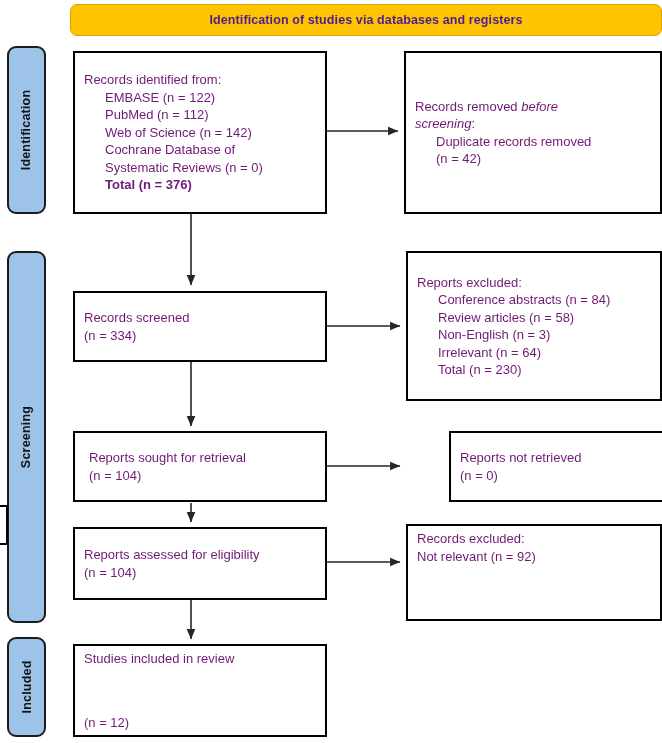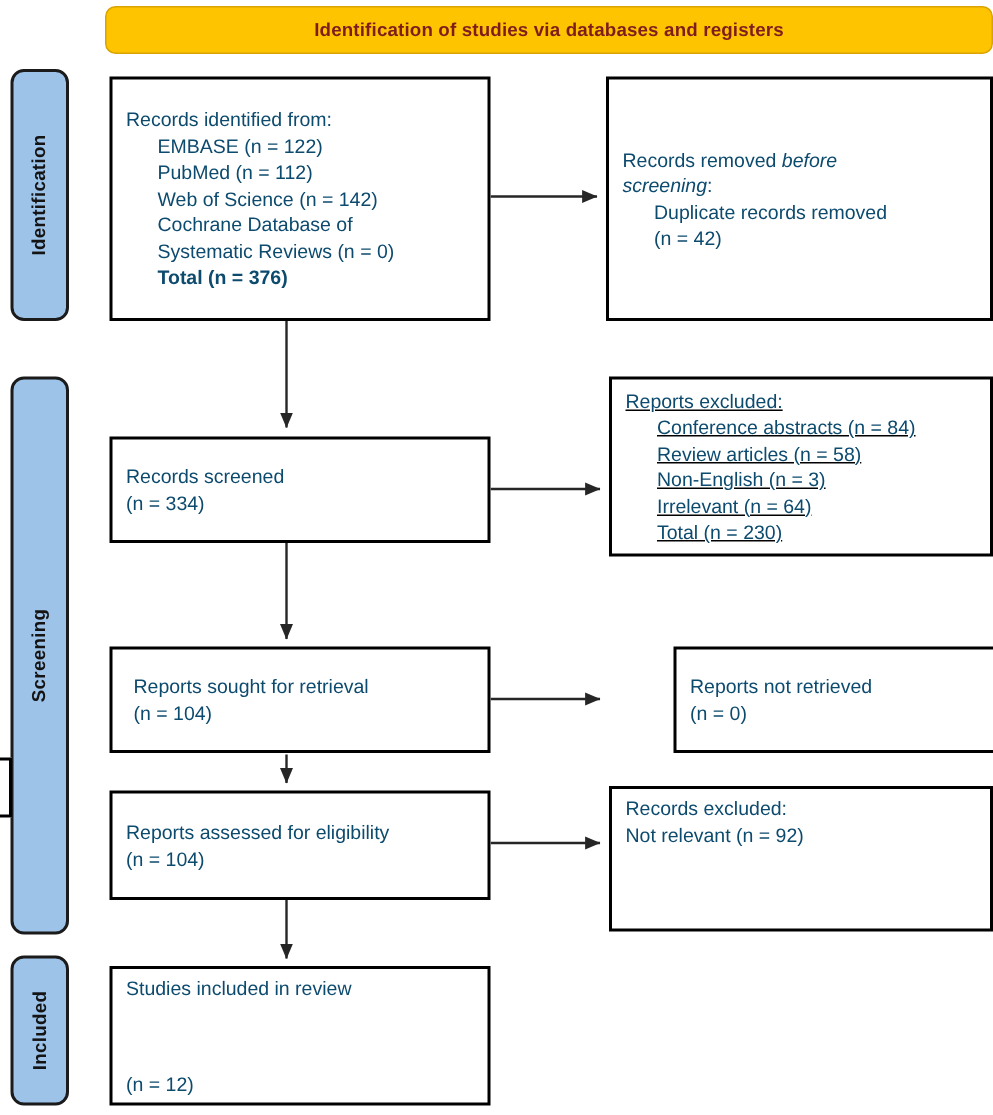--- a/index.html
+++ b/index.html
@@ -35,21 +35,21 @@
     position: absolute;
     box-sizing: border-box;
     border-radius: 7px;
     border: 1px solid #d9a400;
     display: flex;
     align-items: center;
     justify-content: center;
     text-align: center;
     font-weight: bold;
     font-size: 12.5px;
-    color: #7f1d1d;
+    color: #4c1d95;
     letter-spacing: .1px;
   }
 
   
   .phase-tab {
     position: absolute;
     box-sizing: border-box;
     border-radius: 9px;
     border: 2px solid #1b1b1b;
     display: flex;
@@ -73,21 +73,21 @@
     background: #ffffff;
     border: 2px solid #000000;
     display: flex;
     flex-direction: column;
     justify-content: center;
     padding: 4px 9px;
   }
   .flow-box .line {
     font-size: 13px;
     line-height: 17.5px;
-    color: #0c4a6e;
+    color: #701a75;
     white-space: pre;
   }
   .flow-box .line.indent  { padding-left: 21px; }
   .flow-box .line.bold    { font-weight: bold; }
   .flow-box .line .it     { font-style: italic; }
 
   
   .edge-stub {
     position: absolute;
     box-sizing: border-box;
@@ -157,21 +157,21 @@
     <div class="line"><span class="it">screening</span>:</div>
     <div class="line indent">Duplicate records removed</div>
     <div class="line indent">(n = 42)</div>
   </div>
 
   <div class="flow-box" style="left:73px; top:291px; width:254px; height:71px;">
     <div class="line">Records screened</div>
     <div class="line">(n = 334)</div>
   </div>
 
-  <div class="flow-box" style="left:406px; top:251px; width:256px; height:120px;text-decoration:underline;">
+  <div class="flow-box" style="left:406px; top:251px; width:256px; height:150px;">
     <div class="line">Reports excluded:</div>
     <div class="line indent">Conference abstracts (n = 84)</div>
     <div class="line indent">Review articles (n = 58)</div>
     <div class="line indent">Non-English (n = 3)</div>
     <div class="line indent">Irrelevant (n = 64)</div>
     <div class="line indent">Total (n = 230)</div>
   </div>
 
   <div class="flow-box" style="left:73px; top:431px; width:254px; height:71px;padding-left:14px;">
     <div class="line">Reports sought for retrieval</div>

